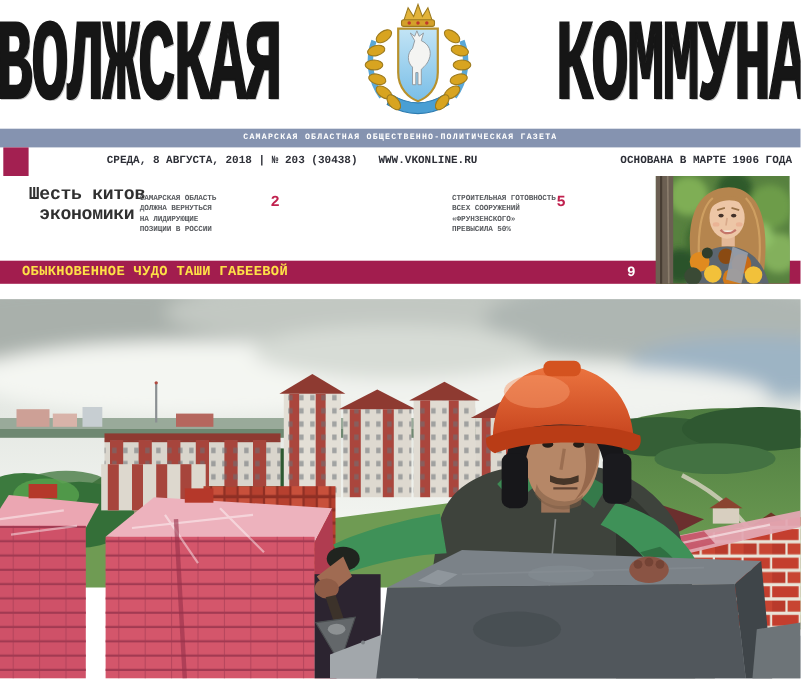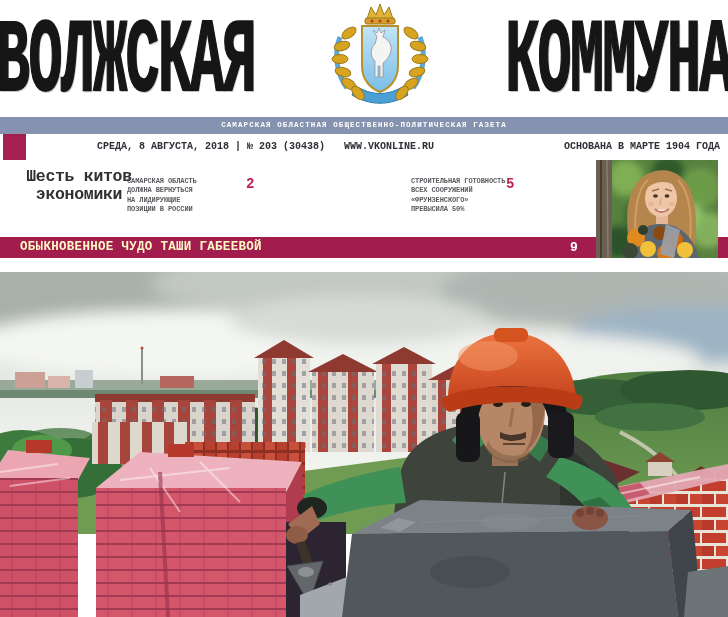--- a/index.html
+++ b/index.html
@@ -30,21 +30,21 @@
   .headline{position:absolute;top:168px;font-size:16.5px;line-height:1.12;font-weight:bold;
     color:#303030;letter-spacing:-.3px;white-space:pre-line;text-align:center;}
   .subhead{position:absolute;top:177px;font-size:7px;line-height:1.35;font-weight:bold;
     color:#595c60;letter-spacing:-.1px;white-space:pre-line;}
   .pagenum{position:absolute;top:176px;font-size:14px;font-weight:bold;color:#c0214e;}
   .h1{left:4px;width:150px;} .s1{left:127px;width:112px;} .p1{left:246px;}
   .h2{left:267px;width:160px;} .s2{left:411px;width:118px;} .p2{left:506px;}
 
   
   .feature-bar{position:absolute;left:0;top:237px;width:728px;height:21px;background:#a21d4e;z-index:1;}
-  .feature-text{position:absolute;left:20px;top:0;line-height:21px;color:#fef9c3;font-size:12.5px;
+  .feature-text{position:absolute;left:20px;top:0;line-height:21px;color:#fde047;font-size:12.5px;
     font-weight:bold;letter-spacing:.3px;}
   .feature-page{position:absolute;left:570px;top:0;line-height:21px;color:#fff;font-size:13px;font-weight:bold;}
 
   
   .portrait{position:absolute;left:596px;top:160px;width:122px;height:98px;z-index:2;}
   .main-photo{position:absolute;left:0;top:272px;width:728px;height:345px;}
   svg{display:block;}
 </style>
 </head>
 <body>
@@ -96,21 +96,21 @@
                C60,37 63,44 60,51 C58,56 55,58 53,60 L53,74 L50,74 L50,63 L48,63 L48,74 Z" fill="#f4f4f2" stroke="#8d949a" stroke-width="0.8"></path>
     </g>
   </svg>
 
   <div class="subtitle-bar">САМАРСКАЯ ОБЛАСТНАЯ ОБЩЕСТВЕННО-ПОЛИТИЧЕСКАЯ ГАЗЕТА</div>
 
   <div class="dateline">
     <div class="date-square"></div>
     <div class="issue">СРЕДА, 8 АВГУСТА, 2018 | № 203 (30438)</div>
     <div class="website">WWW.VKONLINE.RU</div>
-    <div class="founded">ОСНОВАНА В МАРТЕ 1904 ГОДА</div>
+    <div class="founded">ОСНОВАНА В МАРТЕ 1906 ГОДА</div>
   </div>
 
   <div class="headline h1">Шесть китов
 экономики</div>
   <div class="subhead s1">САМАРСКАЯ ОБЛАСТЬ
 ДОЛЖНА ВЕРНУТЬСЯ
 НА ЛИДИРУЮЩИЕ
 ПОЗИЦИИ В РОССИИ</div>
   <div class="pagenum p1">2</div>
   <div class="subhead s2">СТРОИТЕЛЬНАЯ ГОТОВНОСТЬ

